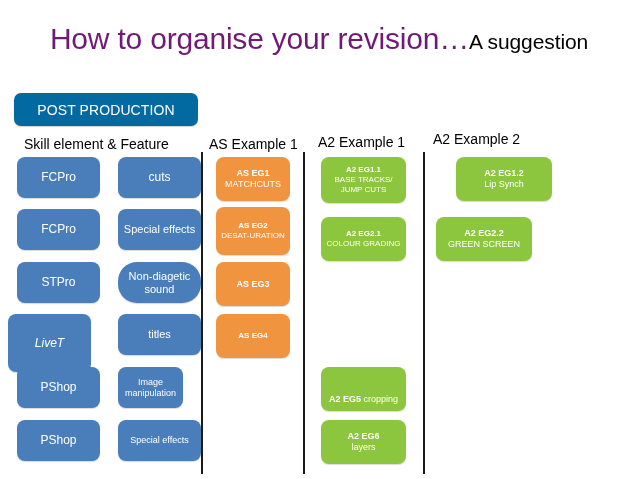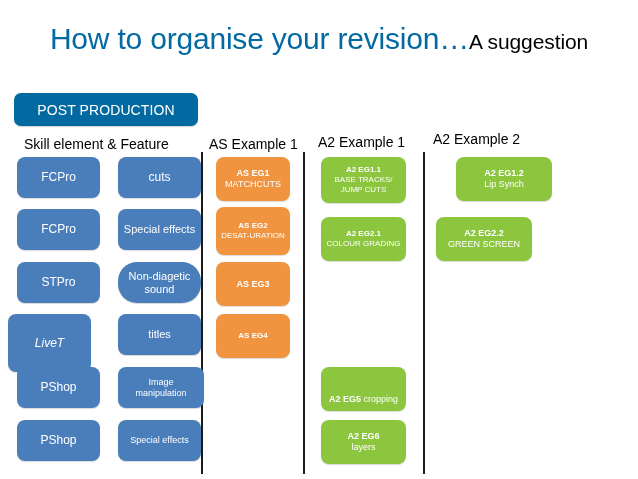--- a/index.html
+++ b/index.html
@@ -21,21 +21,21 @@
     position: absolute;
     left: 0;
     top: 22px;
     width: 638px;
     text-align: center;
     white-space: nowrap;
   }
   #slide-title .title-main {
     font-size: 30px;
     line-height: 34px;
-    color: #0369a1;
+    color: #701a75;
     letter-spacing: -0.2px;
   }
   #slide-title .title-sub {
     font-size: 21px;
     line-height: 34px;
     color: #000000;
     letter-spacing: -0.1px;
   }
 
   
@@ -151,21 +151,21 @@
     <div class="node blue t-md" style="left: 118px; top: 209px; width: 83px; height: 41px;">
       <span class="line-1">Special effects</span>
     </div>
     <div class="node blue t-md" style="left: 118px; top: 262px; width: 83px; height: 41px; border-radius: 19px;">
       <span class="line-1">Non-diagetic</span>
       <span class="line-2">sound</span>
     </div>
     <div class="node blue t-md" style="left: 118px; top: 314px; width: 83px; height: 41px;">
       <span class="line-1">titles</span>
     </div>
-    <div class="node blue t-sm" style="left: 118px; top: 367px; width: 86px; height: 41px;">
+    <div class="node blue t-sm" style="left: 118px; top: 367px; width: 65px; height: 41px;">
       <span class="line-1">Image</span>
       <span class="line-2">manipulation</span>
     </div>
     <div class="node blue t-sm" style="left: 118px; top: 420px; width: 83px; height: 41px;">
       <span class="line-1">Special effects</span>
     </div>
     <div class="node orange t-sm" style="left: 216px; top: 157px; width: 74px; height: 44px;">
       <span class="line-1 bold">AS EG1</span>
       <span class="line-2">MATCHCUTS</span>
     </div>

